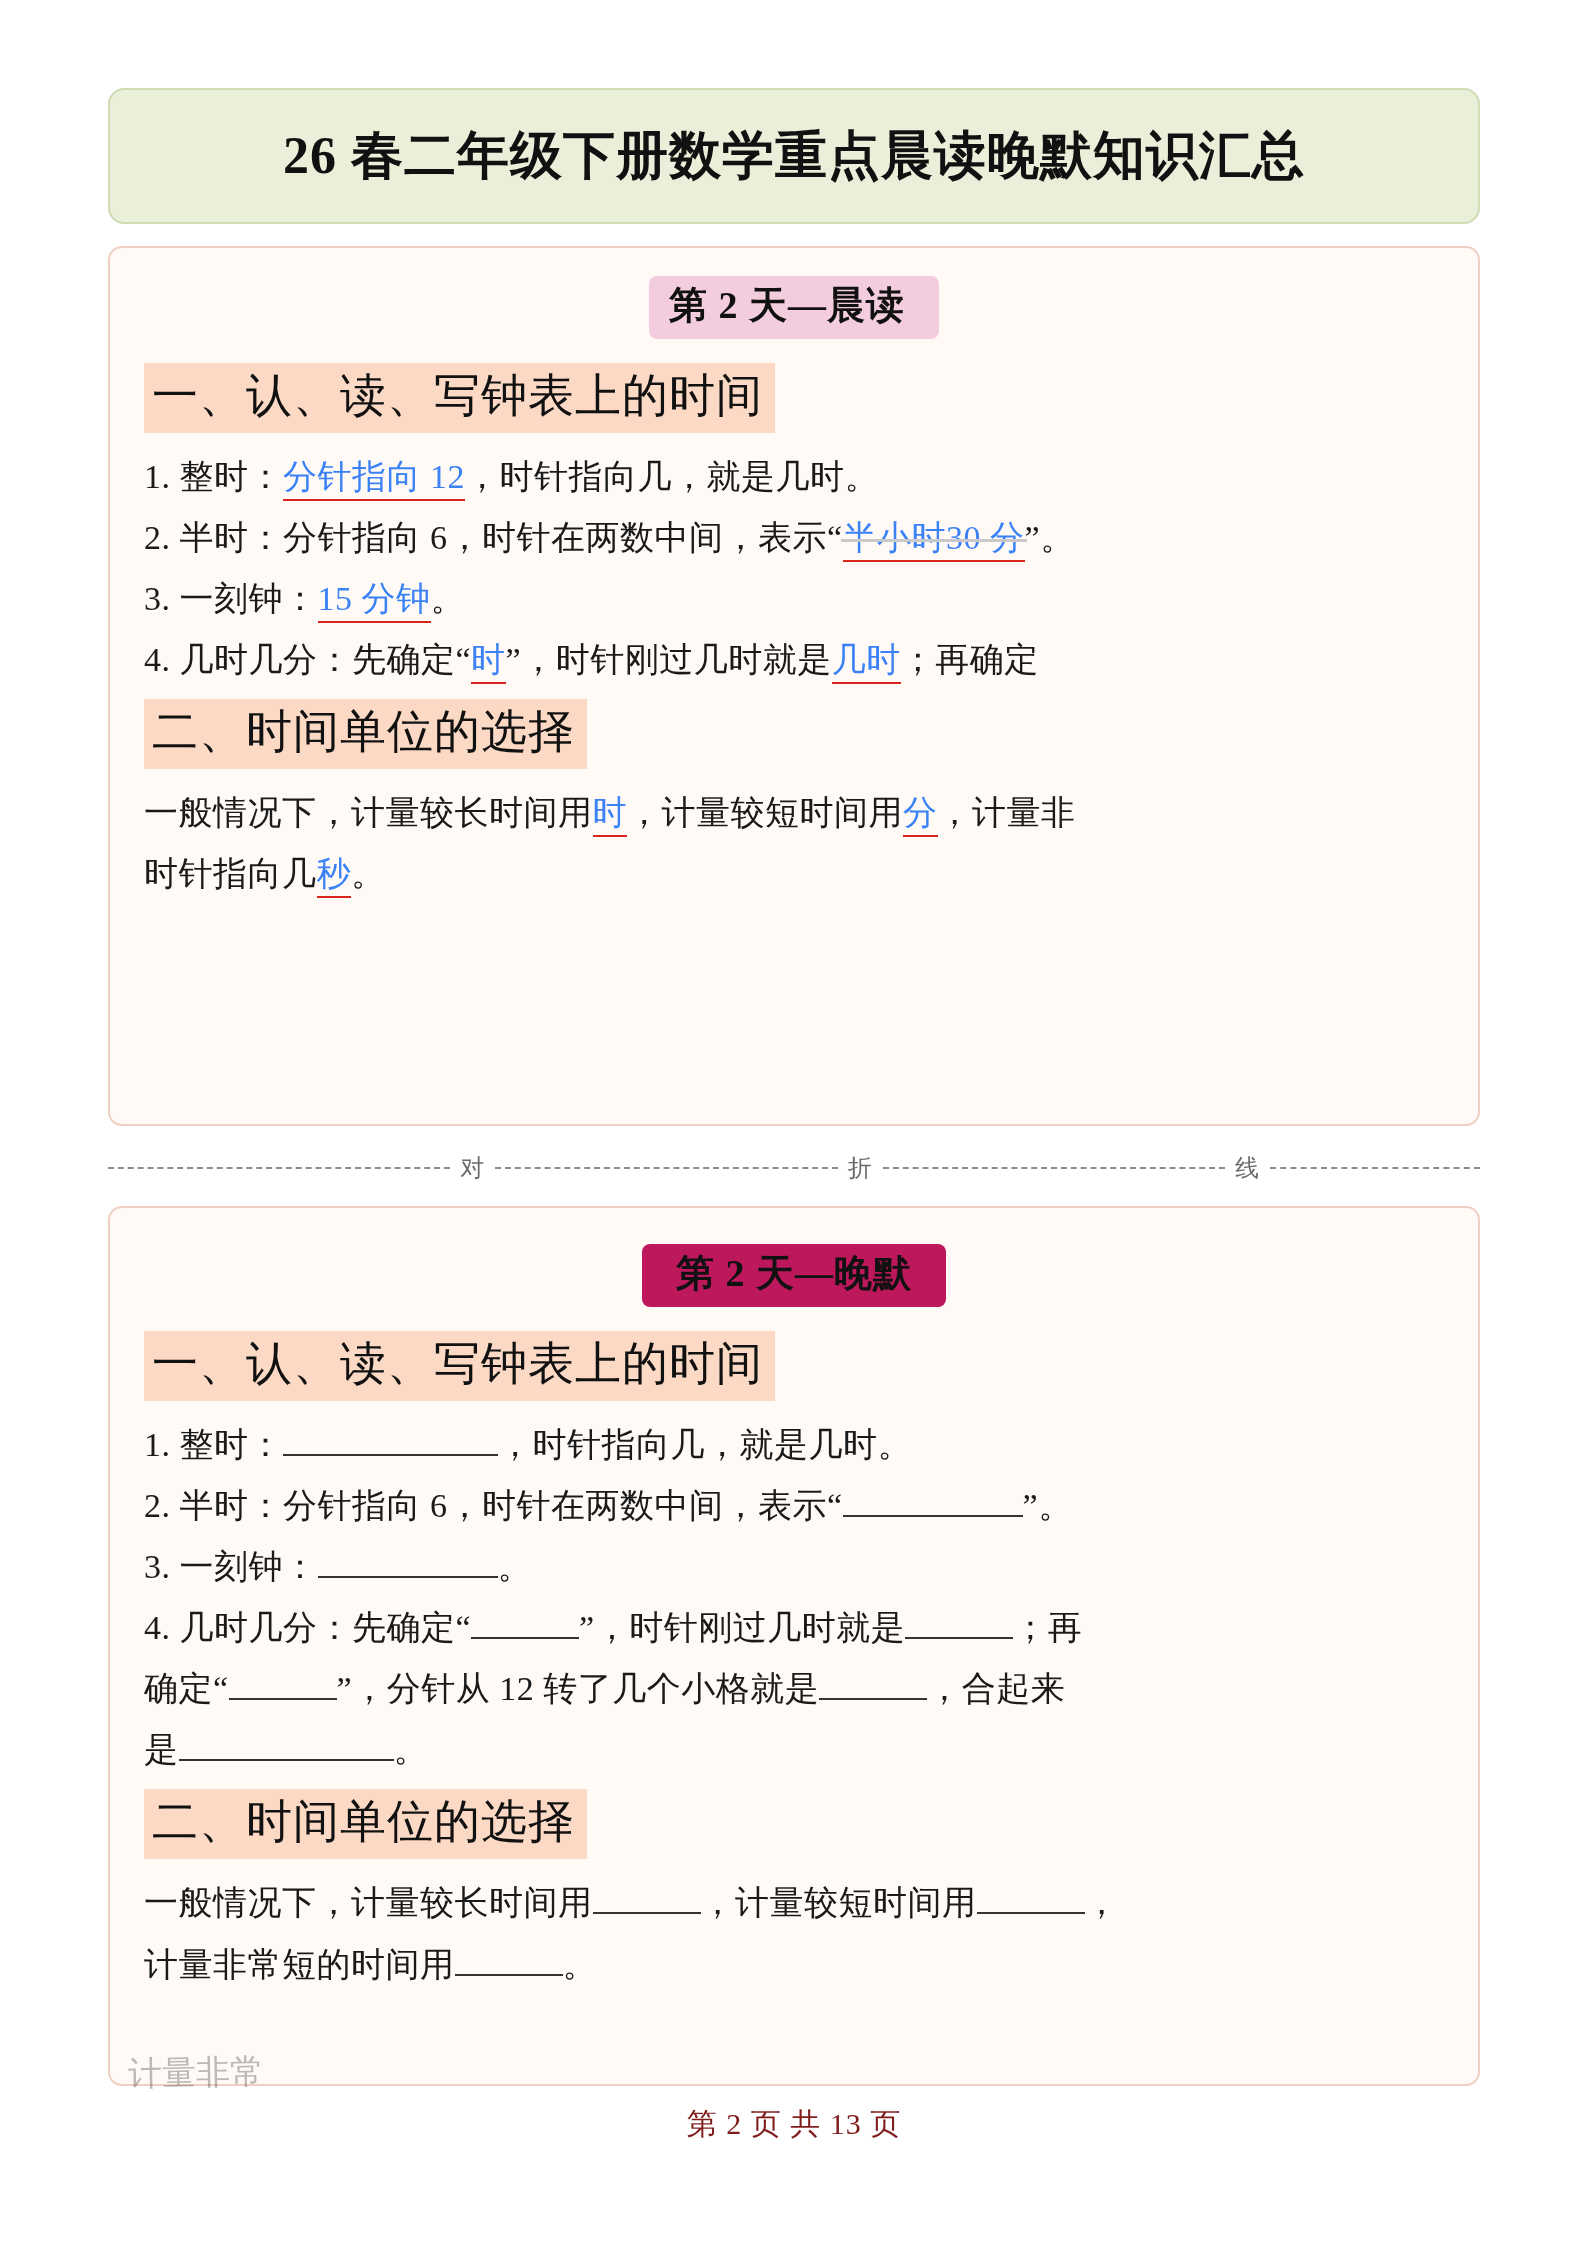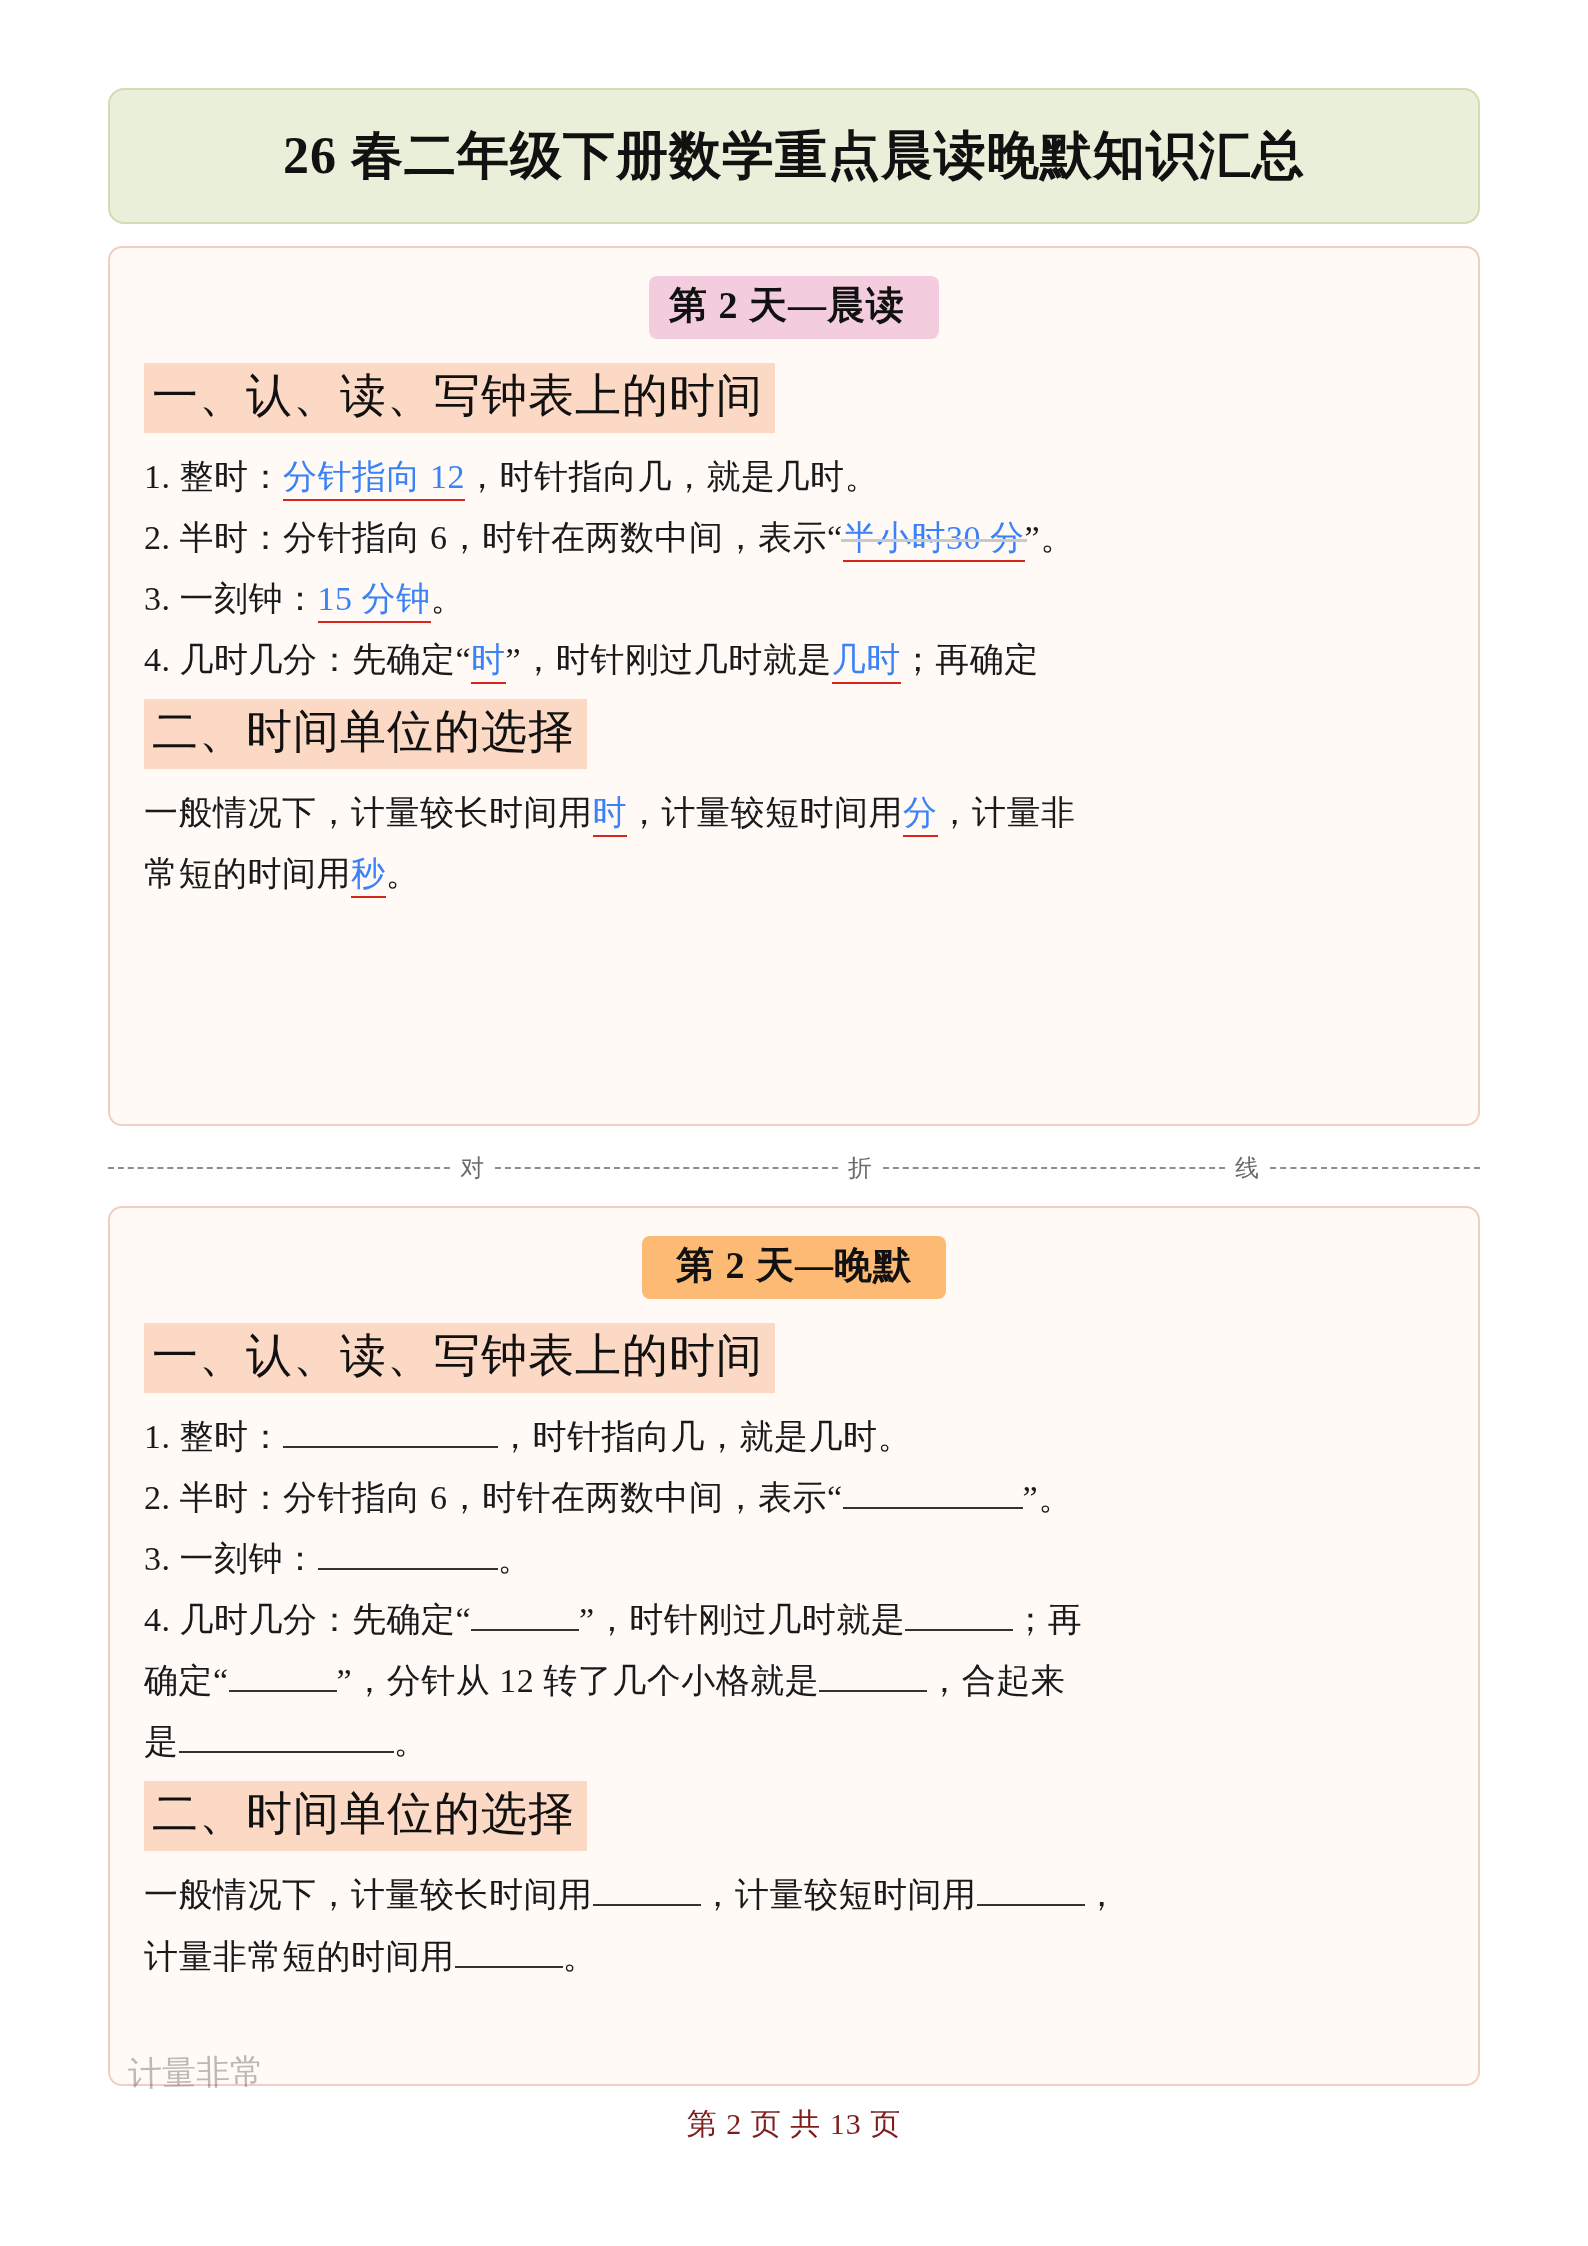--- a/index.html
+++ b/index.html
@@ -59,21 +59,21 @@
   }
   .chip {
     display: inline-block;
     font-weight: bold;
     font-size: 38px;
     padding: 4px 34px 8px 34px;
     border-radius: 8px;
     letter-spacing: 1px;
   }
   .chip.pink { background: #f3cddd; color: #111; padding-left: 20px; }
-  .chip.blue { background: #fdba74; color: #111; }
+  .chip.blue { background: #be185d; color: #111; margin-top: 8px; }
 
   .subhead {
     display: inline-block;
     background: #fbd9c4;
     font-size: 46px;
     padding: 2px 12px 6px 8px;
     margin: 6px 0 10px 0;
     letter-spacing: 1px;
     color: #111;
     font-weight: 500;
@@ -182,21 +182,21 @@
     </div>
 
 
     <div class="subhead">二、时间单位的选择</div>
 
     <div class="line">
       <span>一般情况下，计量较长时间用</span><span class="red-u">时</span><span>，计量较短时间用</span><span class="red-u">分</span><span>，计量非</span>
     </div>
 
     <div class="line">
-      <span>常短的时间用</span><span class="red-u">秒</span><span>。</span>
+      <span>时针指向几</span><span class="red-u">秒</span><span>。</span>
     </div>
   </div>
 
   <div class="cutline">
     <span class="dash"></span>
     <span class="cut-ch">对</span>
     <span class="dash"></span>
     <span class="cut-ch">折</span>
     <span class="dash"></span>
     <span class="cut-ch">线</span>

